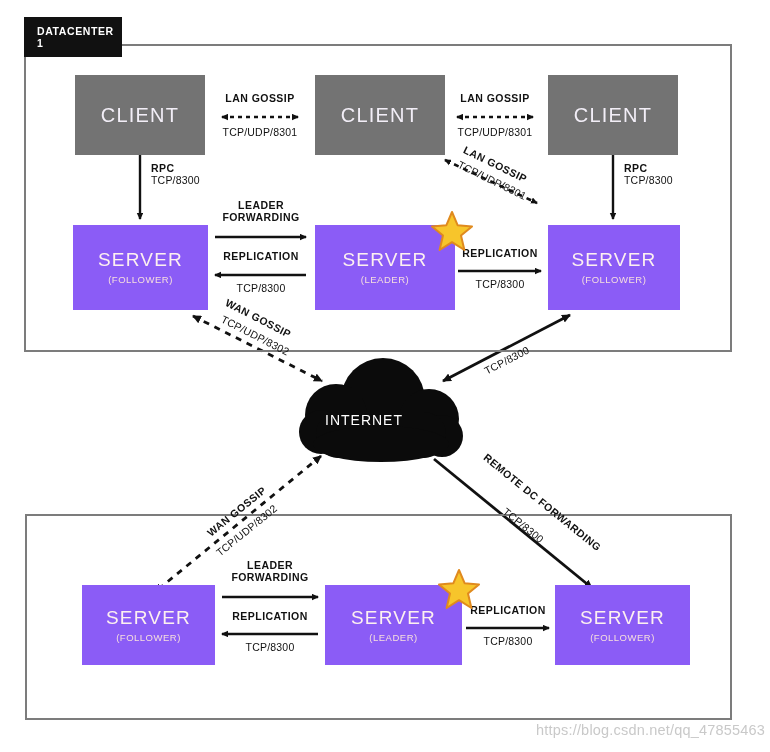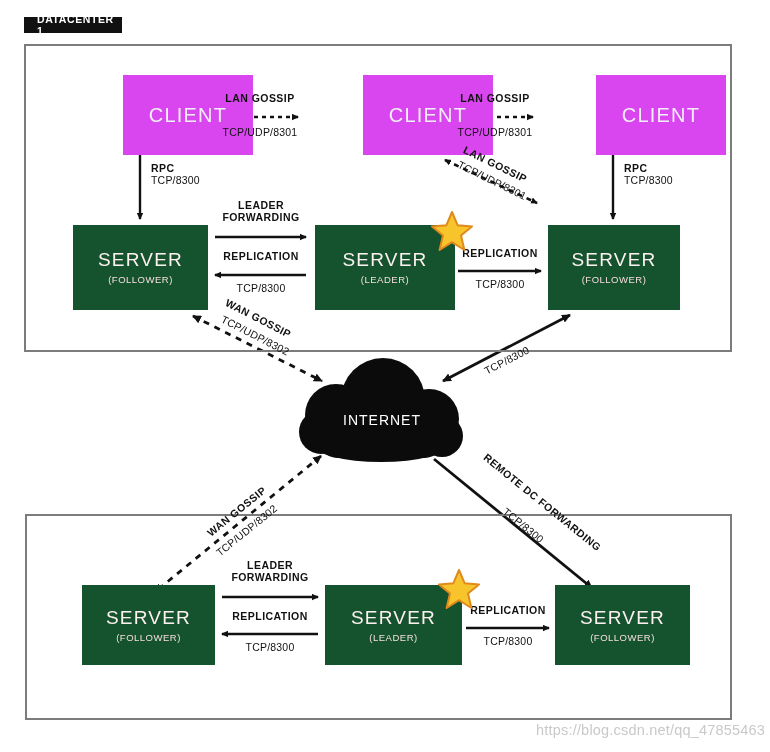--- a/index.html
+++ b/index.html
@@ -61,22 +61,22 @@
   .node.srv .n-title{
     color:#fdf0f0;
     font-size:19px;
   }
   .node .n-sub{
     color:#f6dede;
     font-size:9.5px;
     letter-spacing:0.5px;
     margin-top:5px;
   }
-  .node.client{ background:#d946ef;margin-left:48px; }
-  .node.srv{ background:#14532d; }
+  .node.client{ background:#737373; }
+  .node.srv{ background:#8b5cf6; }
 
   
   .elabel{
     position:absolute;
     text-align:center;
     color:#111111;
     line-height:1.12;
     z-index:4;
     white-space:nowrap;
   }
@@ -172,21 +172,21 @@
     <line x1="321" y1="456" x2="155" y2="592" stroke="#111111" stroke-width="2.8" stroke-dasharray="6,6" marker-start="url(#ahLb)" marker-end="url(#ahRb)"></line>
 
     <line x1="434" y1="459" x2="592" y2="588" stroke="#111111" stroke-width="2.8" marker-end="url(#ahRb)"></line>
 
     <line x1="222" y1="597" x2="318" y2="597" stroke="#111111" stroke-width="2.6" marker-end="url(#ahR)"></line>
     <line x1="318" y1="634" x2="222" y2="634" stroke="#111111" stroke-width="2.6" marker-end="url(#ahR)"></line>
     <line x1="466" y1="628" x2="549" y2="628" stroke="#111111" stroke-width="2.6" marker-end="url(#ahR)"></line>
   </svg>
 
   <div class="dc-frame" style="left:24px; top:44px; width:708px; height:308px;"></div>
-  <div class="dc-tab" style="left:24px; top:17px; width:98px; height:16px;">
+  <div class="dc-tab" style="left:24px; top:17px; width:98px; height:40px;">
     <span>DATACENTER 1</span>
   </div>
 
   <div class="dc-frame" style="left:25px; top:514px; width:707px; height:206px;"></div>
 
   <div class="node client" style="left:75px; top:75px; width:130px; height:80px;">
     <span class="n-title">CLIENT</span>
   </div>
   <div class="node client" style="left:315px; top:75px; width:130px; height:80px;">
     <span class="n-title">CLIENT</span>
@@ -221,21 +221,21 @@
     <span class="n-sub">(FOLLOWER)</span>
   </div>
 
   <svg class="star" style="left:430px; top:210px;" width="44" height="42" viewBox="0 0 44 42">
     <path d="M22,2 L27.6,15.2 L42,16.4 L31,25.6 L34.4,40 L22,32.2 L9.6,40 L13,25.6 L2,16.4 L16.4,15.2 Z" fill="#f7c52b" stroke="#e08a1e" stroke-width="2" stroke-linejoin="round"></path>
   </svg>
   <svg class="star" style="left:437px; top:568px;" width="44" height="42" viewBox="0 0 44 42">
     <path d="M22,2 L27.6,15.2 L42,16.4 L31,25.6 L34.4,40 L22,32.2 L9.6,40 L13,25.6 L2,16.4 L16.4,15.2 Z" fill="#f7c52b" stroke="#e08a1e" stroke-width="2" stroke-linejoin="round"></path>
   </svg>
 
-  <div class="cloud-label" style="left:316px; top:412px; width:132px;">
+  <div class="cloud-label" style="left:298px; top:412px; width:132px;">
     <span>INTERNET</span>
   </div>
 
   <div class="elabel" style="left:200px; top:93px; width:120px;">
     <span class="l-top">LAN GOSSIP</span>
   </div>
   <div class="elabel" style="left:200px; top:127px; width:120px;">
     <span class="l-bot">TCP/UDP/8301</span>
   </div>
 

